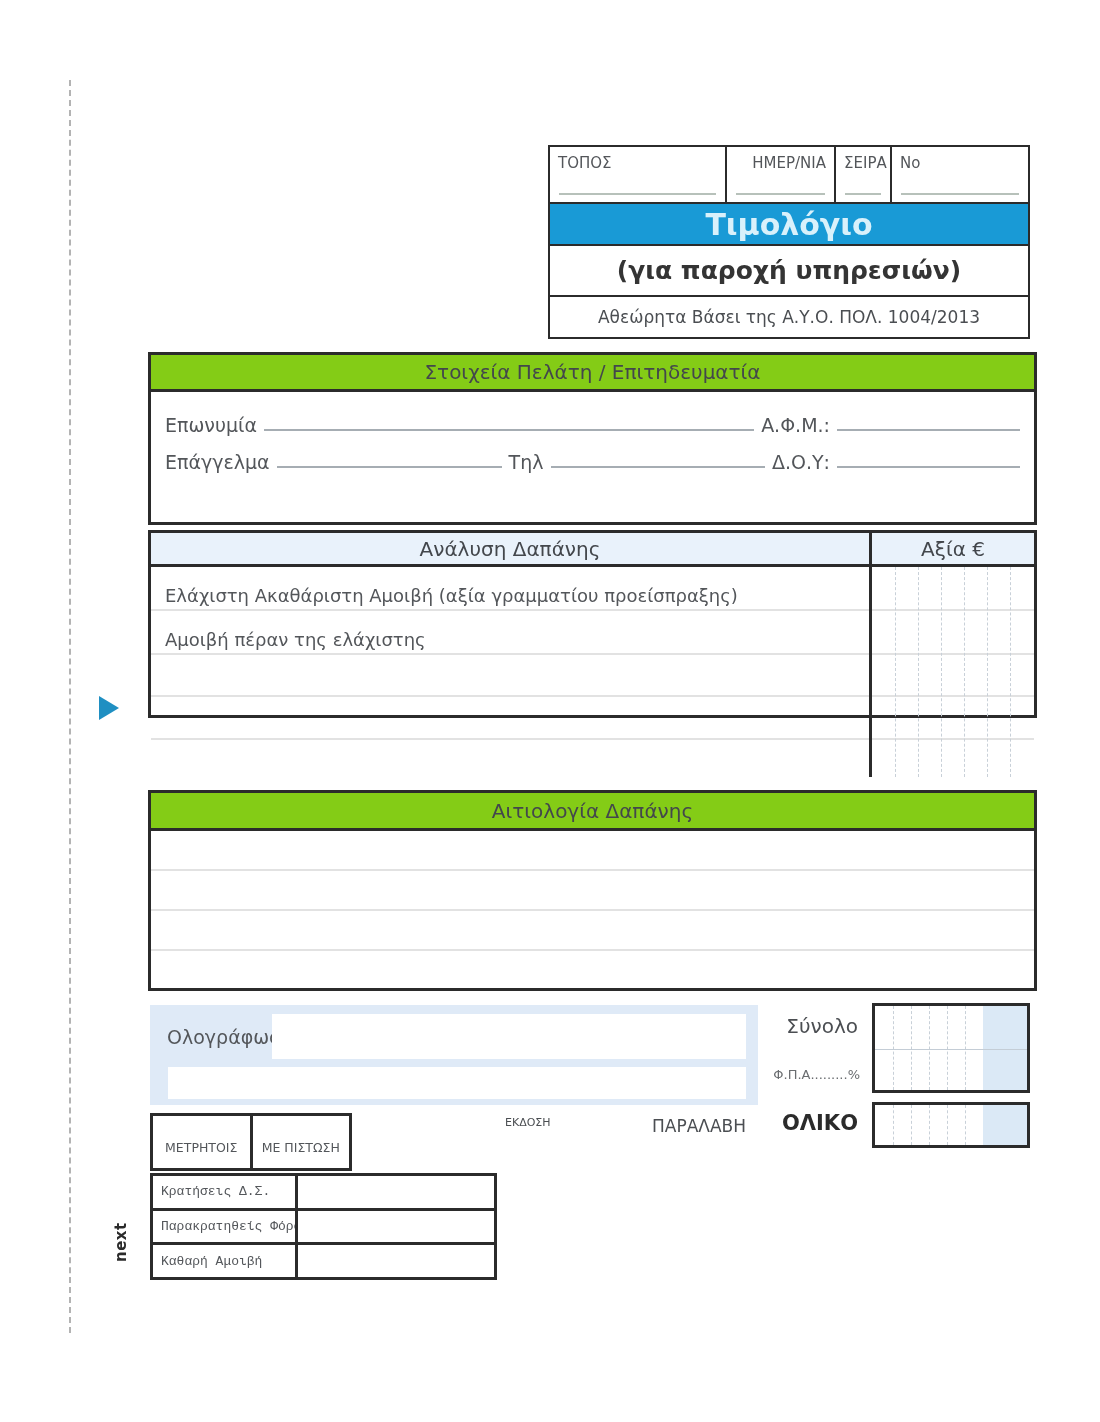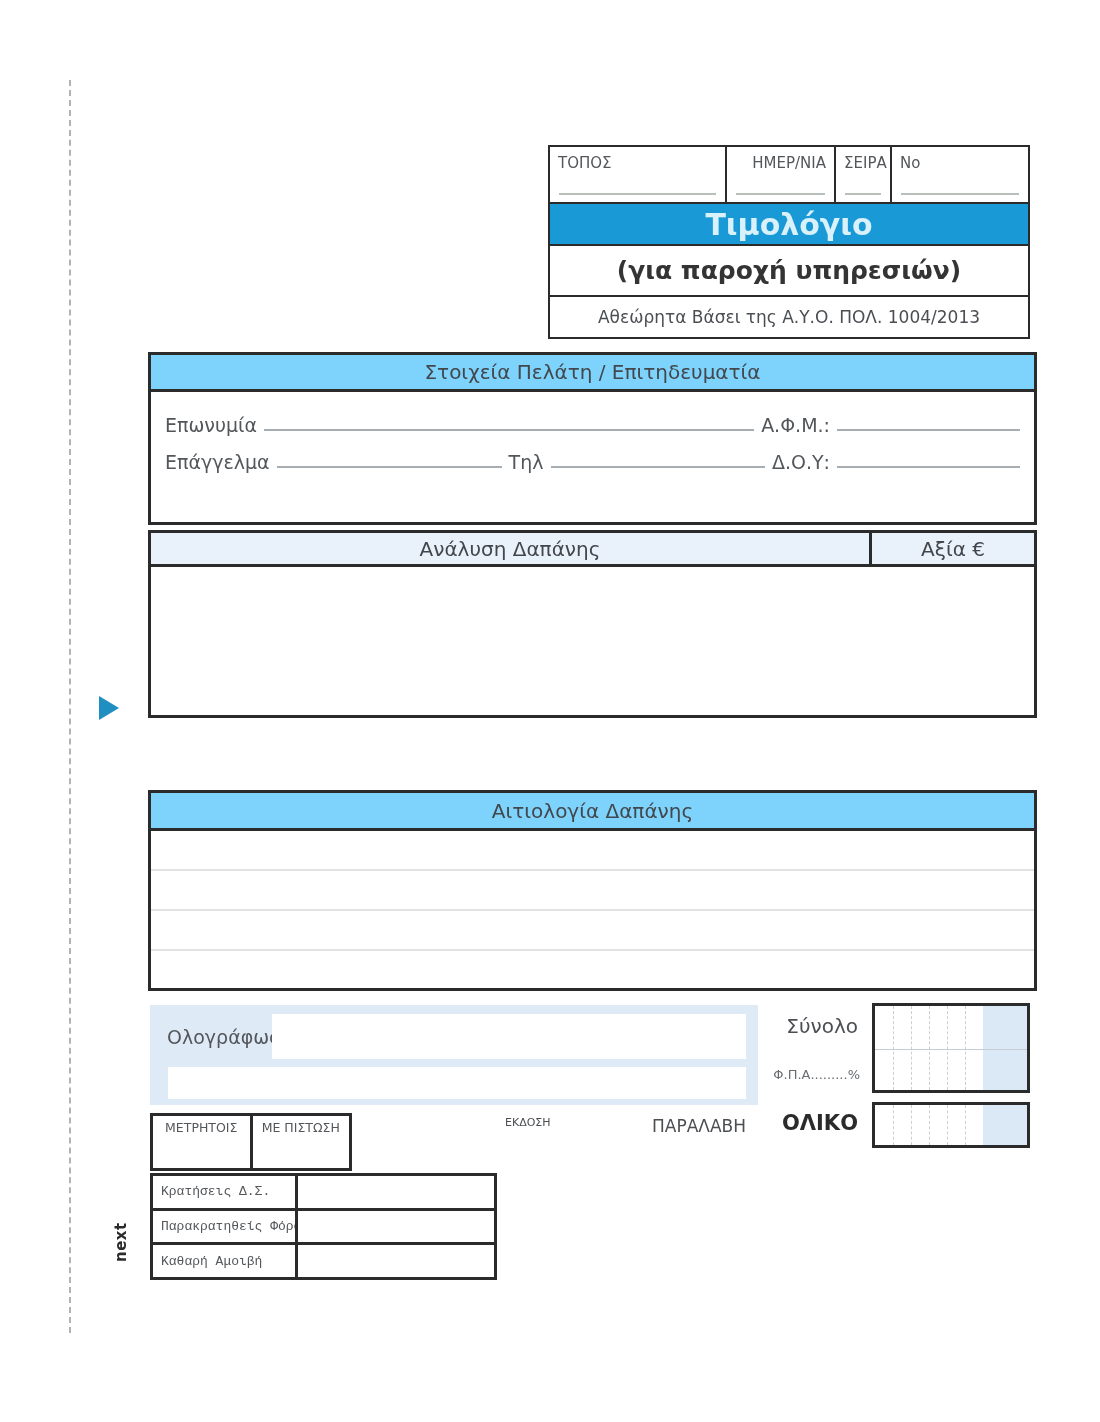--- a/index.html
+++ b/index.html
@@ -19,21 +19,21 @@
   .hb-cell{position:relative;padding:7px 8px;font-size:15px;color:#53565a;border-right:2px solid #2b2b2b;box-sizing:border-box;}
   .hb-cell.last{border-right:none;}
   .w-topos{width:177px;} .w-date{width:109px;text-align:right;} .w-seira{width:56px;} .w-no{flex:1;}
   .hb-underline{position:absolute;left:9px;right:9px;bottom:7px;border-bottom:2px solid #b7c1ba;}
   .hb-banner{height:42px;background:#199ad6;color:#d9f1fb;display:flex;align-items:center;justify-content:center;font-size:30px;font-weight:bold;border-bottom:2px solid #2b2b2b;box-sizing:border-box;}
   .hb-sub{height:51px;display:flex;align-items:center;justify-content:center;font-size:25px;font-weight:bold;color:#343434;border-bottom:2px solid #2b2b2b;box-sizing:border-box;}
   .hb-note{flex:1;display:flex;align-items:center;justify-content:center;font-size:17px;color:#4b4e52;}
 
   
   .boxed{border:3px solid #2b2b2b;box-sizing:border-box;background:#fff;}
-  .sec-header{height:37px;background:#7dd3fc;border-bottom:3px solid #2b2b2b;display:flex;align-items:center;justify-content:center;font-size:20px;color:#43474c;box-sizing:border-box;}
+  .sec-header{height:37px;background:#84cc16;border-bottom:3px solid #2b2b2b;display:flex;align-items:center;justify-content:center;font-size:20px;color:#43474c;box-sizing:border-box;}
 
   
   #customer-box{left:148px;top:352px;width:889px;height:173px;}
   .cust-row{position:absolute;left:14px;right:14px;height:26px;display:flex;align-items:flex-end;font-size:19px;color:#53565a;white-space:nowrap;}
   .cust-row span{line-height:1;}
   .fline{height:2px;border-bottom:2px solid #a6adb3;margin:0 7px 4px 7px;}
   .fl-grow{flex:1;}
   .fl-w225{width:225px;} .fl-w170{flex:1;} .fl-w190{width:183px;margin-right:0;} .fl-w200{width:193px;margin-right:0;}
 
   
@@ -66,21 +66,21 @@
   .vat-label{left:760px;top:1067px;width:100px;text-align:right;font-size:13px;color:#6a6d70;}
   .total-label{left:772px;top:1111px;width:86px;text-align:right;font-size:21px;font-weight:bold;color:#2b2b2b;}
   .tot-box{border:3px solid #2b2b2b;box-sizing:border-box;background:#fff;position:absolute;overflow:hidden;}
   #subtotal-box{left:872px;top:1003px;width:158px;height:90px;}
   #total-box{left:872px;top:1102px;width:158px;height:46px;}
   .cents{position:absolute;top:0;bottom:0;right:0;width:44px;background:#dbe9f6;}
   .tot-mid{position:absolute;left:0;right:0;top:43px;border-top:1px solid #c4cdd6;}
 
   
   #payment-box{left:150px;top:1113px;width:202px;height:58px;border:3px solid #2b2b2b;box-sizing:border-box;display:flex;background:#fff;}
-  .pay-cell{flex:1;border-right:3px solid #2b2b2b;box-sizing:border-box;font-size:12.5px;color:#53565a;padding-top:4px;text-align:center;}
+  .pay-cell{flex:1;border-right:3px solid #2b2b2b;box-sizing:border-box;font-size:12.5px;color:#53565a;padding-top:24px;text-align:center;}
   .pay-cell.last{border-right:none;}
   .issue-label{left:505px;top:1116px;font-size:11px;color:#4b4e52;}
   .receipt-label{left:652px;top:1116px;font-size:17px;color:#4b4e52;}
 
   
   #deductions-box{left:150px;top:1173px;width:347px;height:107px;border:3px solid #2b2b2b;box-sizing:border-box;display:flex;flex-direction:column;background:#fff;}
   .ded-row{flex:1;display:flex;border-bottom:3px solid #2b2b2b;box-sizing:border-box;}
   .ded-row.last{border-bottom:none;}
   .ded-label{width:145px;border-right:3px solid #2b2b2b;box-sizing:border-box;font-size:13px;color:#53565a;display:flex;align-items:center;padding:0 8px;white-space:nowrap;overflow:hidden;font-family:Liberation Mono, monospace;}
   .ded-value{flex:1;}
@@ -134,20 +134,35 @@
     <div class="fline fl-w170"></div>
     <span>Δ.Ο.Υ:</span>
     <div class="fline fl-w190"></div>
   </div>
 </div>
 
 <div class="abs boxed" id="analysis-box">
   <div class="an-header">
     <div class="an-title">Ανάλυση Δαπάνης</div>
     <div class="an-value">Αξία €</div>
+  </div>
+  <div class="an-body">
+    <div class="an-label" style="top:18px;">Ελάχιστη Ακαθάριστη Αμοιβή (αξία γραμματίου προείσπραξης)</div>
+    <div class="an-label" style="top:62px;">Αμοιβή πέραν της ελάχιστης</div>
+    <div class="hline" style="top:42px;"></div>
+    <div class="hline" style="top:86px;"></div>
+    <div class="hline" style="top:128px;"></div>
+    <div class="hline" style="top:171px;"></div>
+    <div class="an-vline"></div>
+    <div class="dash" style="left:744px;"></div>
+    <div class="dash" style="left:767px;"></div>
+    <div class="dash" style="left:790px;"></div>
+    <div class="dash" style="left:813px;"></div>
+    <div class="dash" style="left:836px;"></div>
+    <div class="dash" style="left:859px;"></div>
   </div>
 </div>
 
 <div class="abs" id="side-arrow"></div>
 
 <div class="abs boxed" id="reason-box">
   <div class="sec-header re-header">Αιτιολογία Δαπάνης</div>
   <div class="re-body">
     <div class="hline" style="top:38px;"></div>
     <div class="hline" style="top:78px;"></div>

